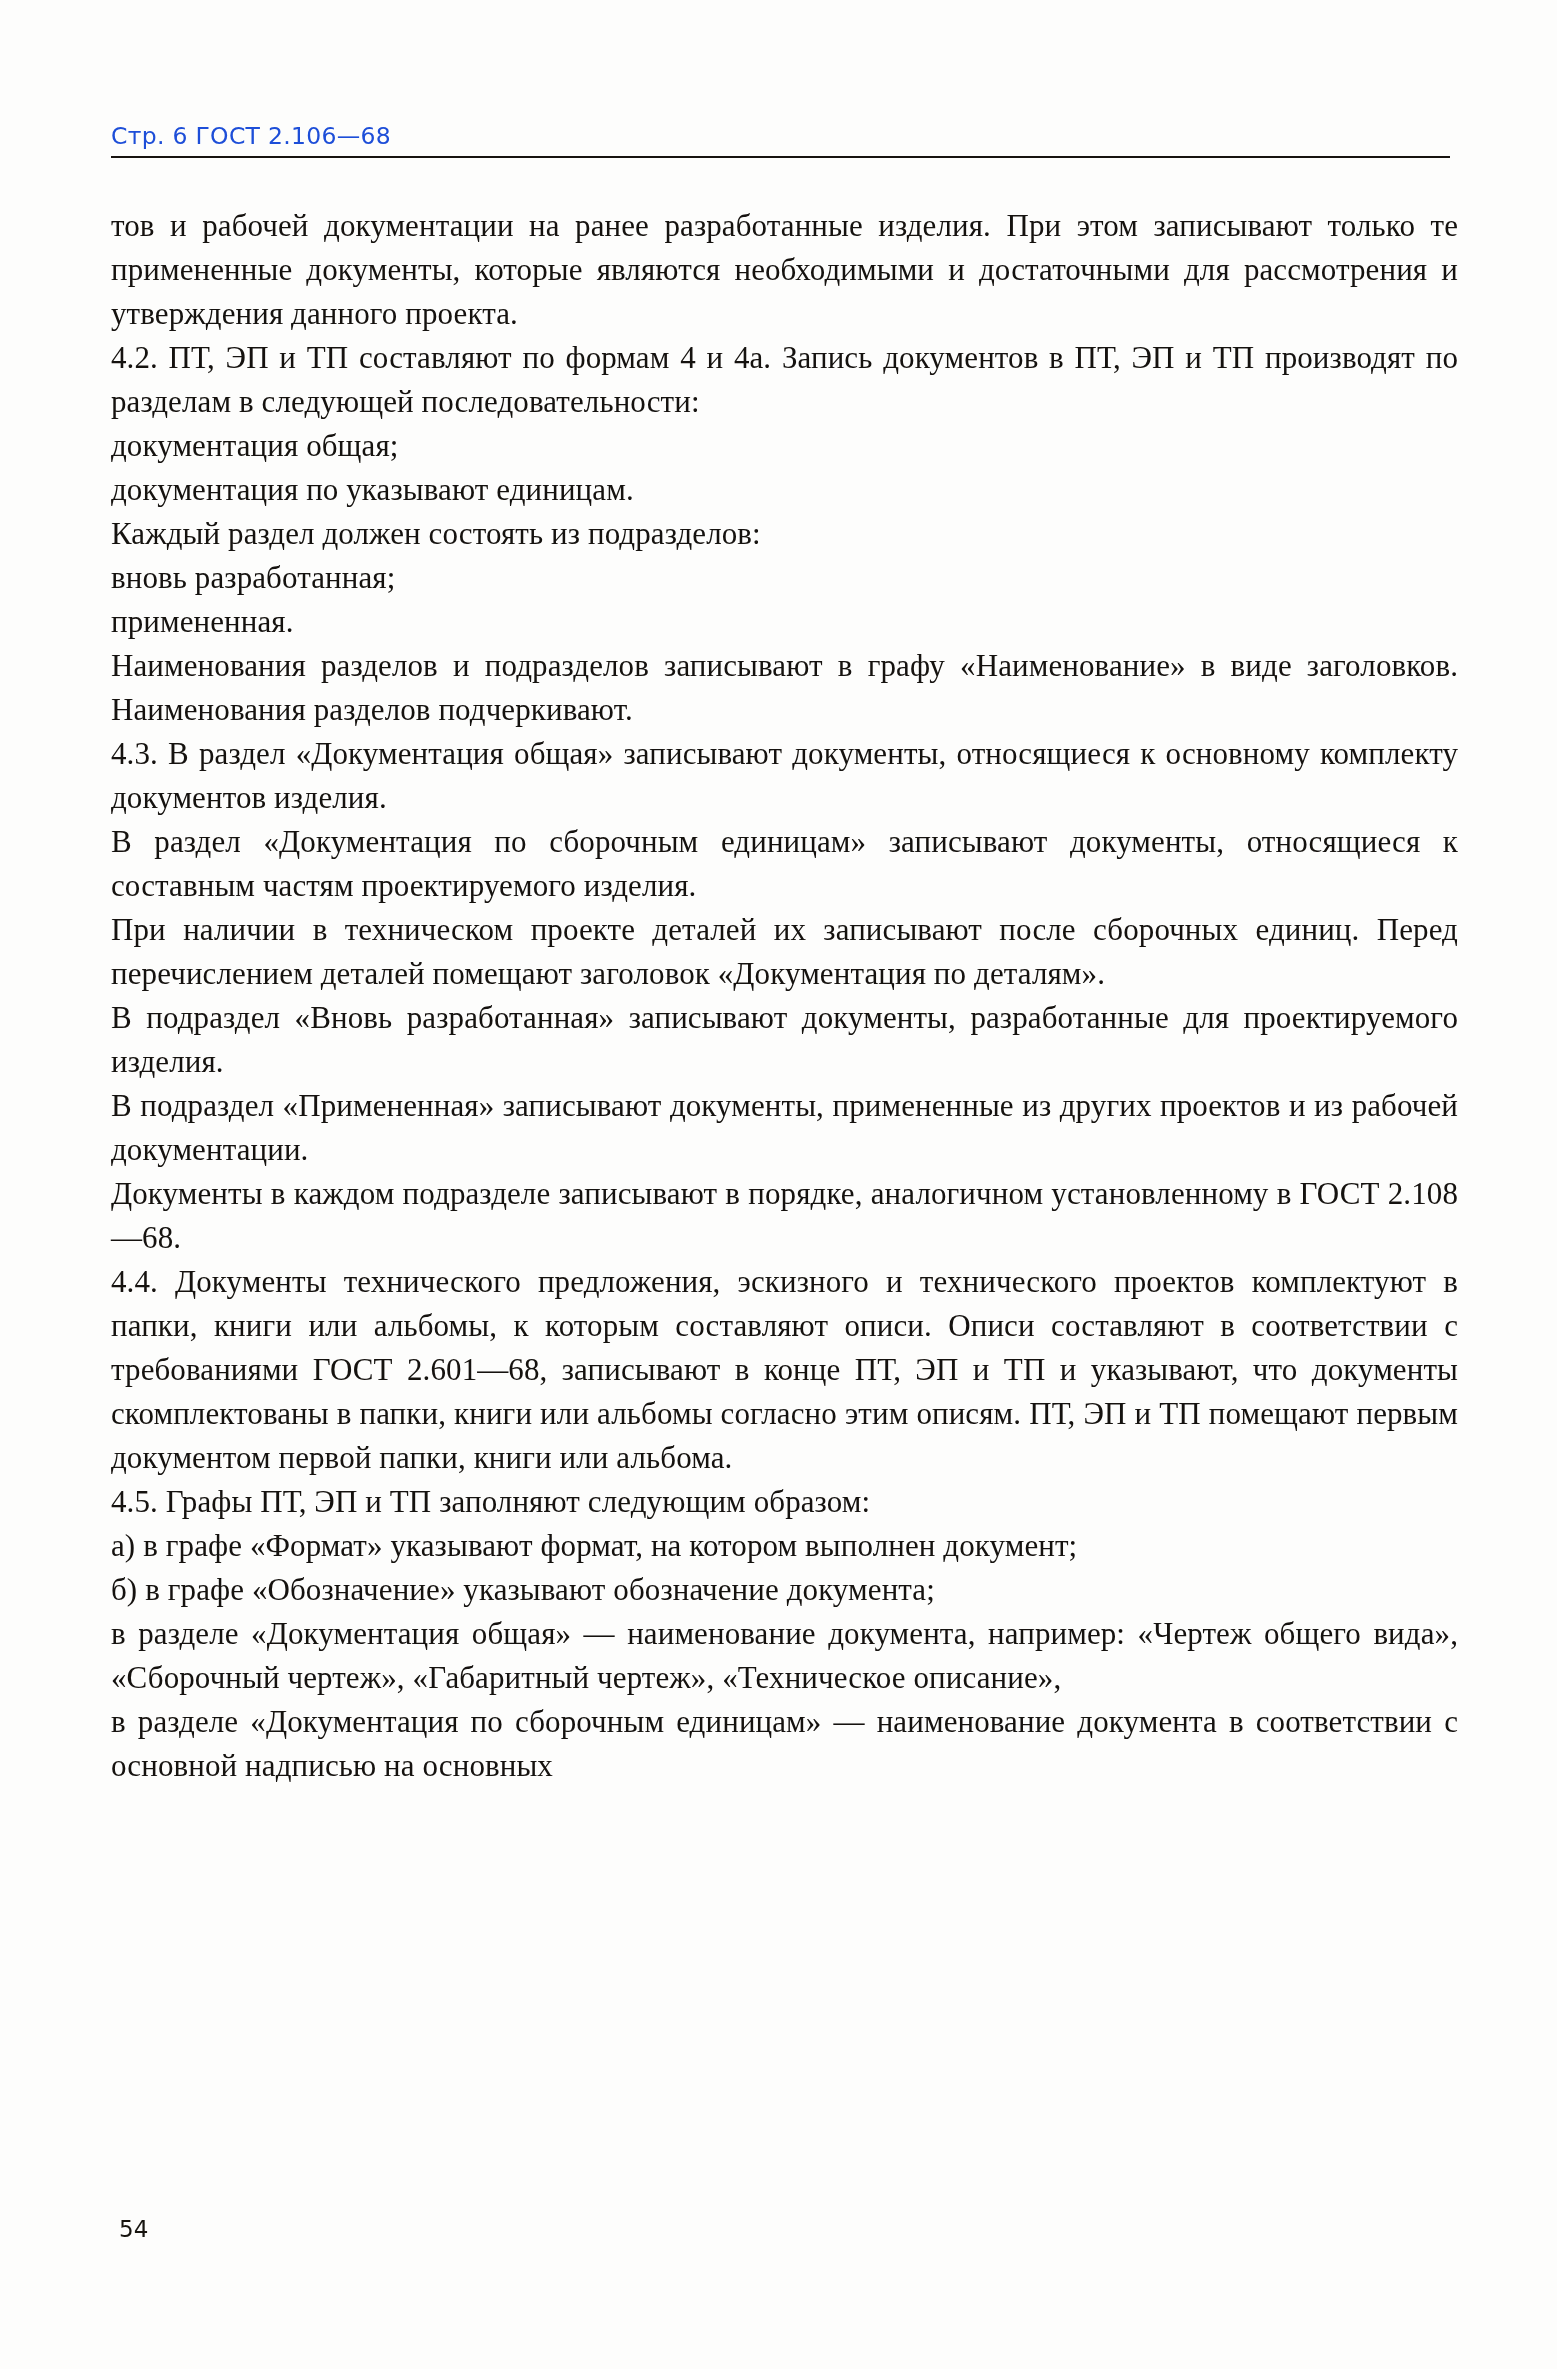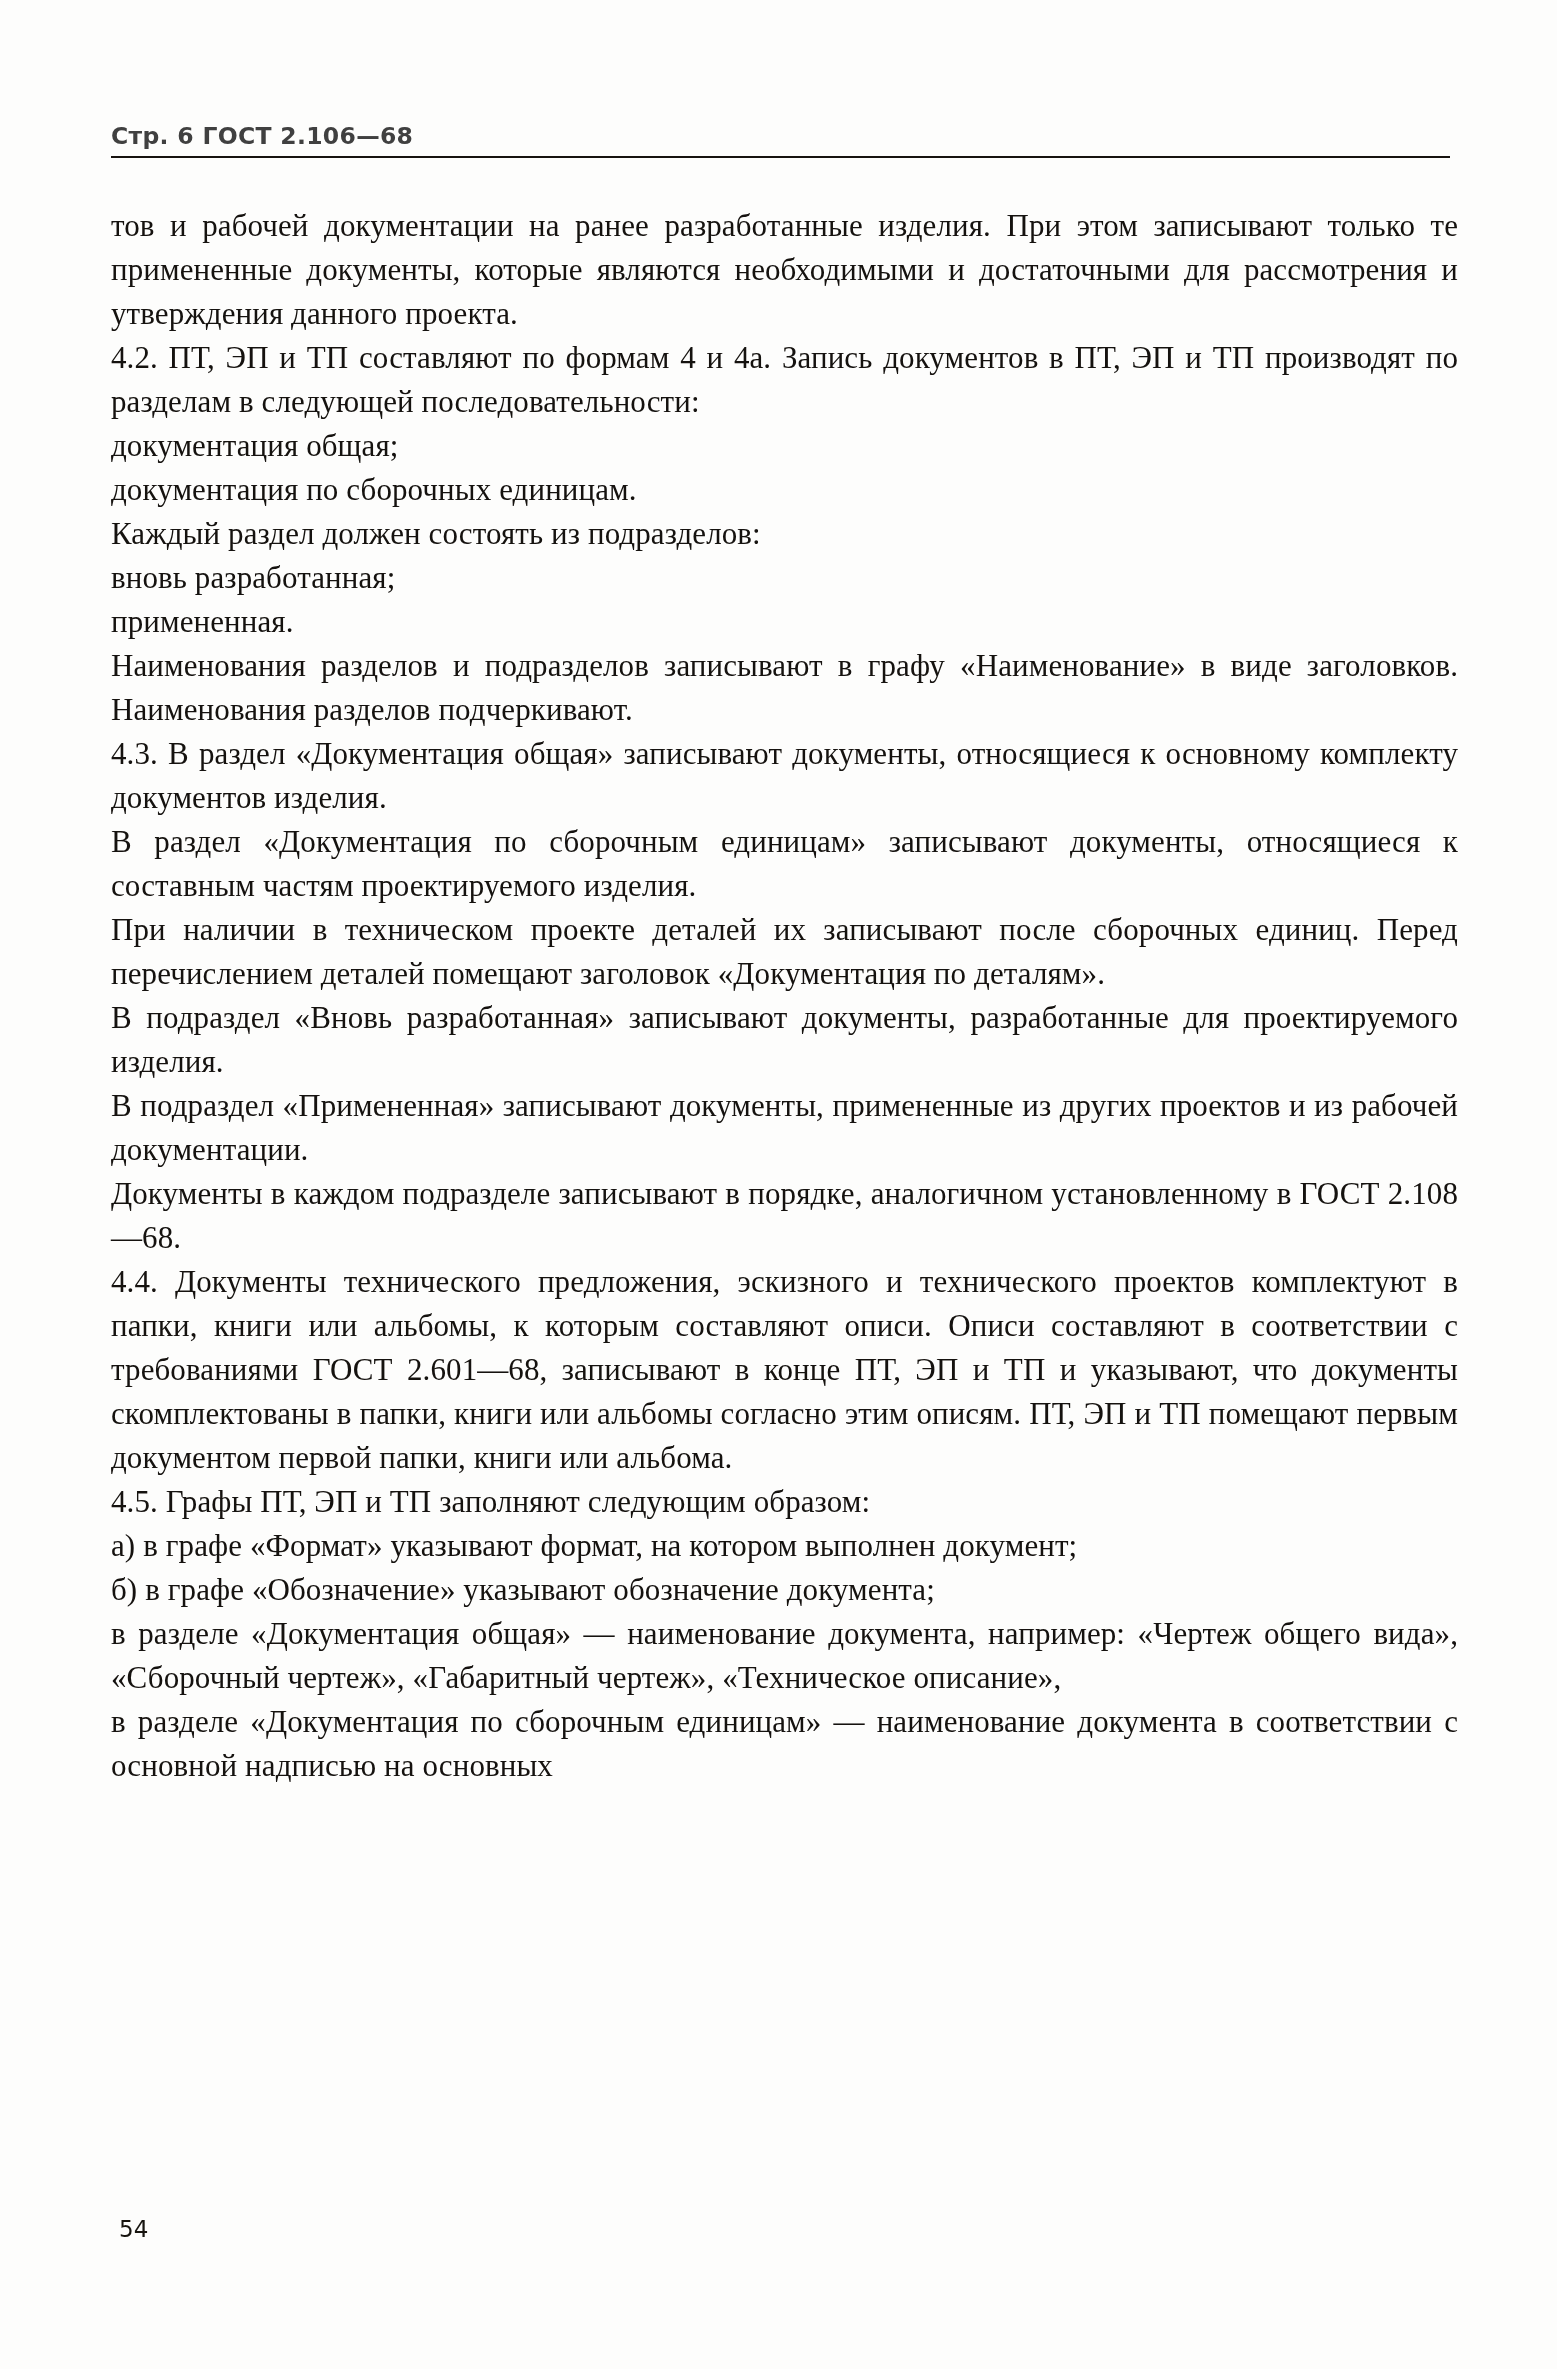--- a/index.html
+++ b/index.html
@@ -23,24 +23,24 @@
     background: #fdfdfc;
   }
   .content {
     position: absolute;
     left: 111px;
     top: 122px;
     width: 1347px;
   }
   .header-line {
     font-family: "DejaVu Sans", sans-serif;
-    font-weight: bold;
+    font-weight: normal;
     font-size: 23.5px;
     letter-spacing: 0.3px;
-    color: #404040;
+    color: #1d4ed8;
     padding-bottom: 5.6px;
   }
   .header-rule {
     border-bottom: 2.8px solid #17130f;
     width: 1339px;
     margin-bottom: 36px;
   }
   .body-text {
     font-size: 31px;
     line-height: 44px;
@@ -73,21 +73,21 @@
 
   <div class="content">
 
     <div class="header-line">Стр. 6 ГОСТ 2.106—68</div>
     <div class="header-rule"></div>
 
     <div class="body-text">
       <p class="p-first">тов и рабочей документации на ранее разработанные изделия. При этом записывают только те примененные документы, которые являются необходимыми и достаточными для рассмотрения и утверждения данного проекта.</p>
       <p class="p-indent">4.2. ПТ, ЭП и ТП составляют по формам 4 и 4а. Запись документов в ПТ, ЭП и ТП производят по разделам в следующей последовательности:</p>
       <p class="p-indent">документация общая;</p>
-      <p class="p-indent">документация по сборочных единицам.</p>
+      <p class="p-indent">документация по указывают единицам.</p>
       <p class="p-indent">Каждый раздел должен состоять из подразделов:</p>
       <p class="p-indent">вновь разработанная;</p>
       <p class="p-indent">примененная.</p>
       <p class="p-indent">Наименования разделов и подразделов записывают в графу «Наименование» в виде заголовков. Наименования разделов подчеркивают.</p>
       <p class="p-indent">4.3. В раздел «Документация общая» записывают документы, относящиеся к основному комплекту документов изделия.</p>
       <p class="p-indent">В раздел «Документация по сборочным единицам» записывают документы, относящиеся к составным частям проектируемого изделия.</p>
       <p class="p-indent">При наличии в техническом проекте деталей их записывают после сборочных единиц. Перед перечислением деталей помещают заголовок «Документация по деталям».</p>
       <p class="p-indent">В подраздел «Вновь разработанная» записывают документы, разработанные для проектируемого изделия.</p>
       <p class="p-indent">В подраздел «Примененная» записывают документы, примененные из других проектов и из рабочей документации.</p>
       <p class="p-indent">Документы в каждом подразделе записывают в порядке, аналогичном установленному в ГОСТ 2.108—68.</p>

